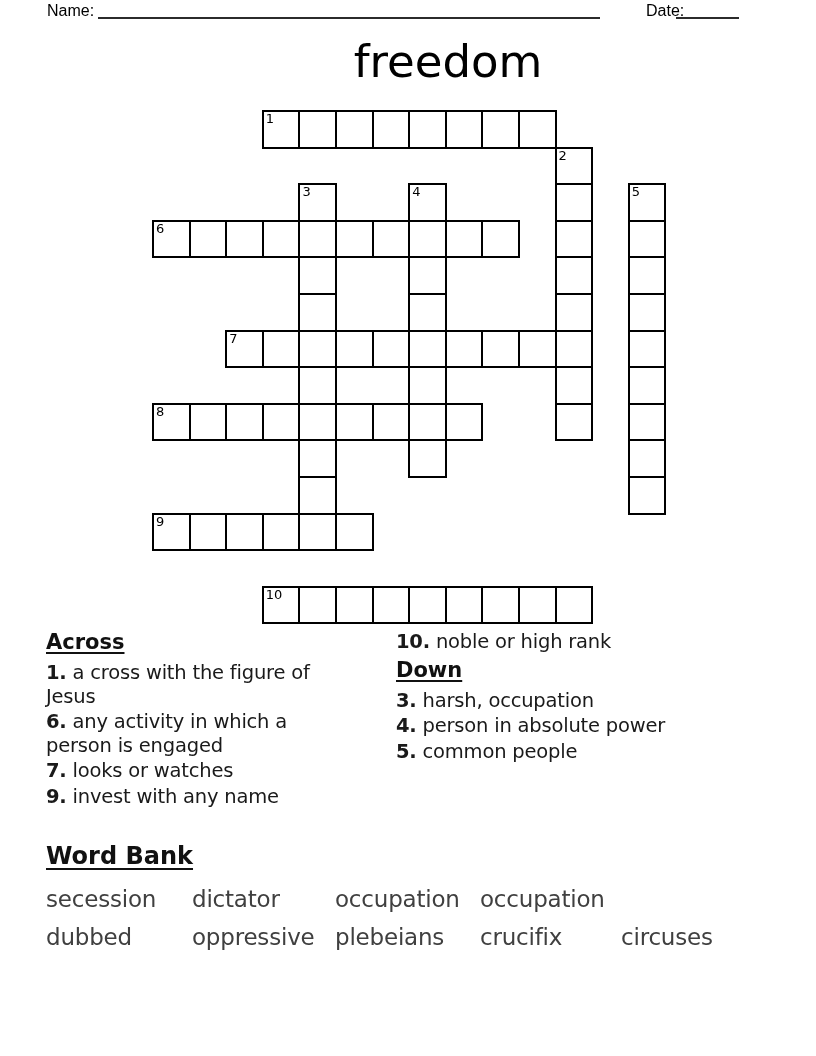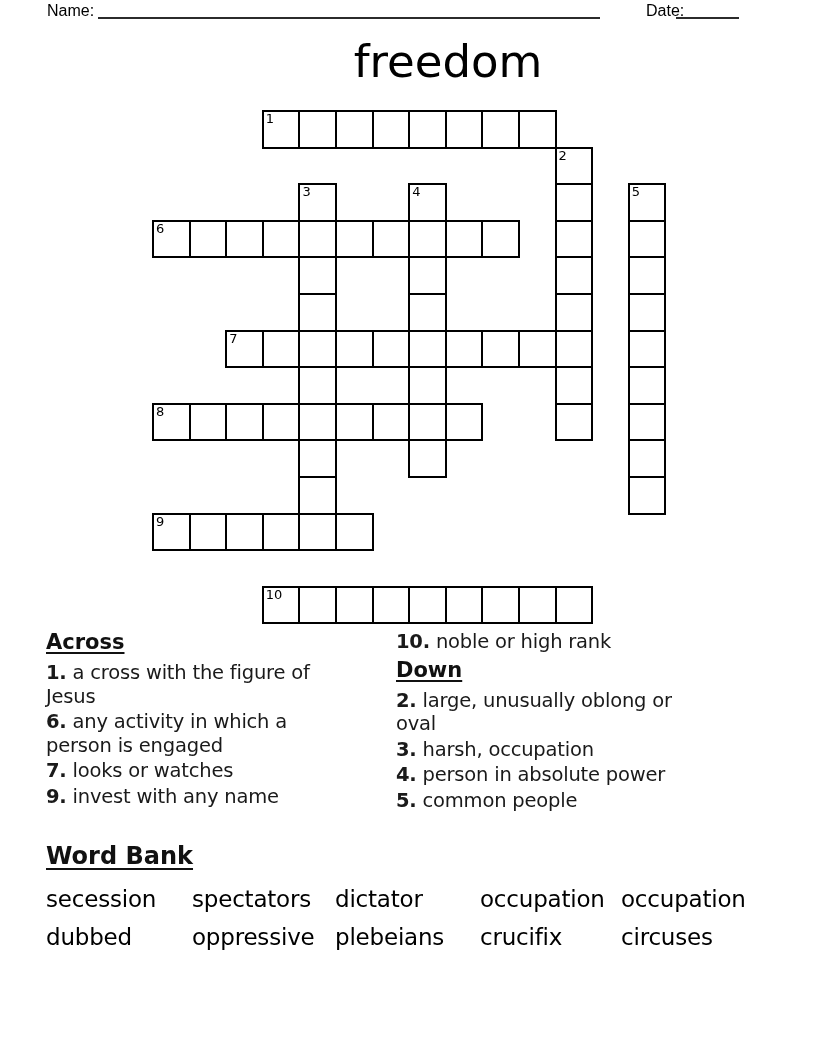--- a/index.html
+++ b/index.html
@@ -36,21 +36,21 @@
   .clue b{font-weight:bold;}
   .clue .txt{white-space:pre-line;}
   #word-bank{position:absolute;left:46px;top:842px;width:740px;}
   .wb-heading{
     font-size:24px;line-height:28px;font-weight:bold;color:#111;
     text-decoration:underline;text-decoration-thickness:2px;text-underline-offset:4px;
     margin:0 0 10px 0;
   }
   .wb-row{
     display:grid;grid-template-columns:146px 143px 145px 141px auto;
-    font-size:23px;line-height:38px;letter-spacing:-0.2px;color:#000000;
+    font-size:23px;line-height:38px;letter-spacing:-0.2px;color:#404040;
   }
 </style>
 </head>
 <body>
 
 <div class="page">
 
   <span class="hdr-label" id="name-label" style="left:47px">Name:</span>
   <span class="write-line" style="left:98px;width:502px"></span>
 
@@ -166,33 +166,30 @@
       <div class="clue"><b>1.</b><span class="txt"> a cross with the figure of
 Jesus</span></div>
       <div class="clue"><b>6.</b><span class="txt"> any activity in which a
 person is engaged</span></div>
       <div class="clue"><b>7.</b><span class="txt"> looks or watches</span></div>
       <div class="clue"><b>9.</b><span class="txt"> invest with any name</span></div>
     </div>
   <div class="clue-col" id="clues-right">
       <div class="clue"><b>10.</b><span class="txt"> noble or high rank</span></div>
       <div class="sec-heading">Down</div>
-      <div class="clue"><b>2.</b><span class="txt"> large, unusually oblong or
-oval</span></div>
       <div class="clue"><b>3.</b><span class="txt"> harsh, occupation</span></div>
       <div class="clue"><b>4.</b><span class="txt"> person in absolute power</span></div>
       <div class="clue"><b>5.</b><span class="txt"> common people</span></div>
     </div>
 
   <div id="word-bank">
     <div class="wb-heading">Word Bank</div>
     <div id="wb-rows">
         <div class="wb-row">
           <span>secession</span>
-          <span>spectators</span>
           <span>dictator</span>
           <span>occupation</span>
           <span>occupation</span>
         </div>
         <div class="wb-row">
           <span>dubbed</span>
           <span>oppressive</span>
           <span>plebeians</span>
           <span>crucifix</span>
           <span>circuses</span>

